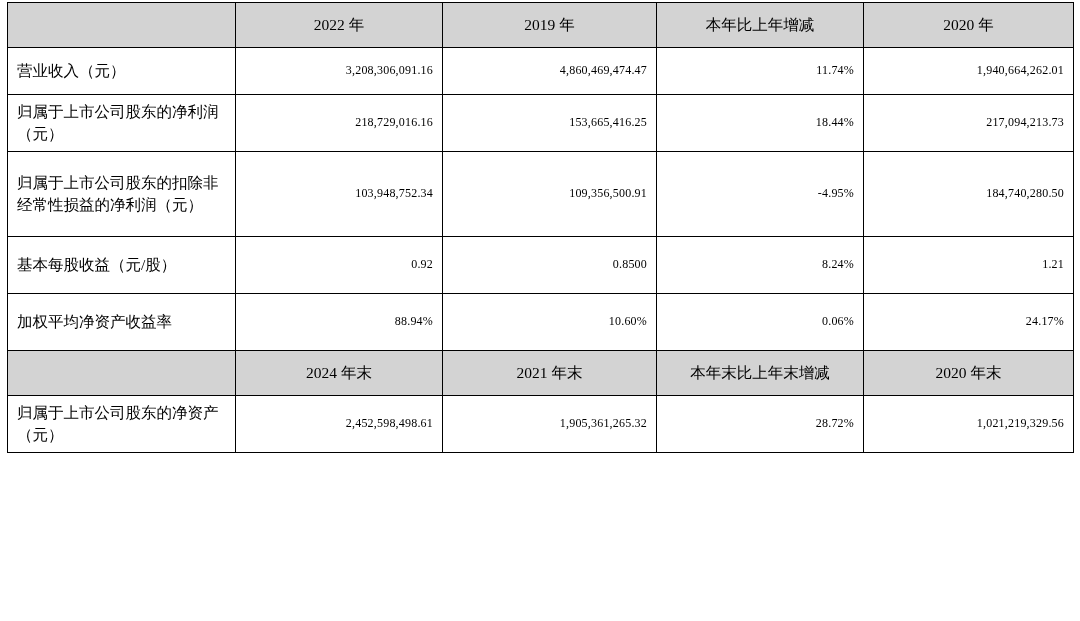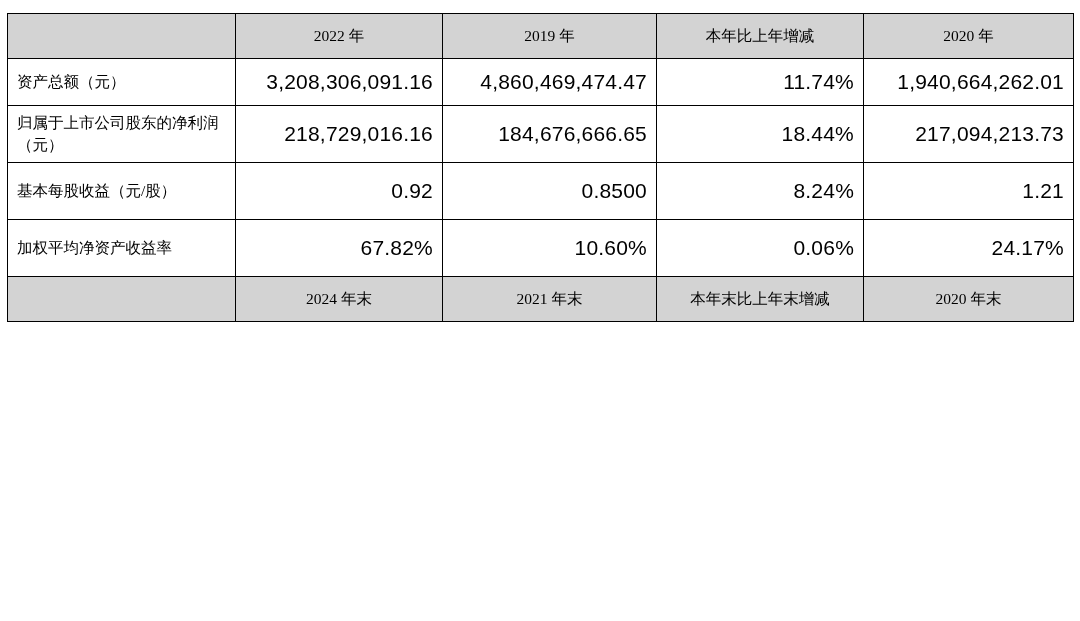--- a/index.html
+++ b/index.html
@@ -18,21 +18,21 @@
     width: 1080px;
     height: 621px;
     position: relative;
     box-sizing: border-box;
   }
   table.fin {
     border-collapse: collapse;
     table-layout: fixed;
     width: 1066px;
     margin-left: 7px;
-    margin-top: 13px;
+    margin-top: 2px;
     font-size: 15.5px;
   }
   table.fin col.c0 { width: 228px; }
   table.fin col.c1 { width: 207px; }
   table.fin col.c2 { width: 214px; }
   table.fin col.c3 { width: 207px; }
   table.fin col.c4 { width: 210px; }
 
   table.fin td {
     border: 1px solid #000000;
@@ -49,22 +49,22 @@
   }
   .hdr.blank {
     background: #d3d3d3;
   }
   .lbl {
     text-align: left;
     font-size: 15.5px;
   }
   .num {
     text-align: right;
-    font-family: Liberation Sans, sans-serif;
-    font-size: 21px;
+    font-family: Liberation Serif, serif;
+    font-size: 12px;
     letter-spacing: 0.2px;
   }
   .r-short td { height: 34px; }
   .r-mid td { height: 44px; }
   .r-triple td { height: 72px; }
 </style>
 </head>
 <body>
 
 <div class="sheet">
@@ -79,58 +79,72 @@
     <tbody>
       <tr>
         <td class="hdr blank"></td>
         <td class="hdr">2022 年</td>
         <td class="hdr">2019 年</td>
         <td class="hdr">本年比上年增减</td>
         <td class="hdr">2020 年</td>
       </tr>
 
       <tr class="r-short">
-        <td class="lbl">资产总额（元）</td>
+        <td class="lbl">营业收入（元）</td>
         <td class="num">3,208,306,091.16</td>
         <td class="num">4,860,469,474.47</td>
         <td class="num">11.74%</td>
         <td class="num">1,940,664,262.01</td>
       </tr>
 
       <tr class="r-mid">
         <td class="lbl">归属于上市公司股东的净利润（元）</td>
         <td class="num">218,729,016.16</td>
-        <td class="num">184,676,666.65</td>
+        <td class="num">153,665,416.25</td>
         <td class="num">18.44%</td>
         <td class="num">217,094,213.73</td>
       </tr>
 
+      <tr class="r-triple">
+        <td class="lbl">归属于上市公司股东的扣除非经常性损益的净利润（元）</td>
+        <td class="num">103,948,752.34</td>
+        <td class="num">109,356,500.91</td>
+        <td class="num">-4.95%</td>
+        <td class="num">184,740,280.50</td>
+      </tr>
 
 
       <tr class="r-mid">
         <td class="lbl">基本每股收益（元/股）</td>
         <td class="num">0.92</td>
         <td class="num">0.8500</td>
         <td class="num">8.24%</td>
         <td class="num">1.21</td>
       </tr>
 
 
       <tr class="r-mid">
         <td class="lbl">加权平均净资产收益率</td>
-        <td class="num">67.82%</td>
+        <td class="num">88.94%</td>
         <td class="num">10.60%</td>
         <td class="num">0.06%</td>
         <td class="num">24.17%</td>
       </tr>
 
       <tr>
         <td class="hdr blank"></td>
         <td class="hdr">2024 年末</td>
         <td class="hdr">2021 年末</td>
         <td class="hdr">本年末比上年末增减</td>
         <td class="hdr">2020 年末</td>
       </tr>
 
 
+      <tr class="r-mid">
+        <td class="lbl">归属于上市公司股东的净资产（元）</td>
+        <td class="num">2,452,598,498.61</td>
+        <td class="num">1,905,361,265.32</td>
+        <td class="num">28.72%</td>
+        <td class="num">1,021,219,329.56</td>
+      </tr>
     </tbody>
   </table>
 </div>
 
 </body></html>

